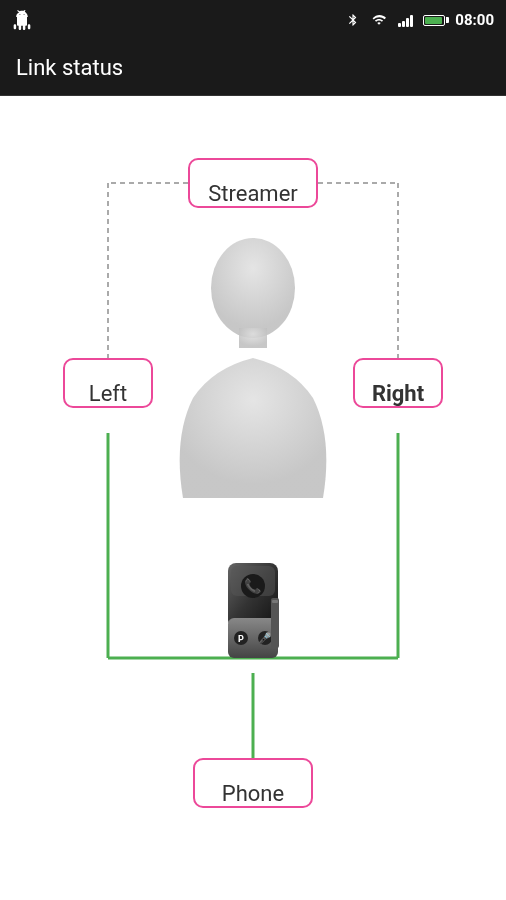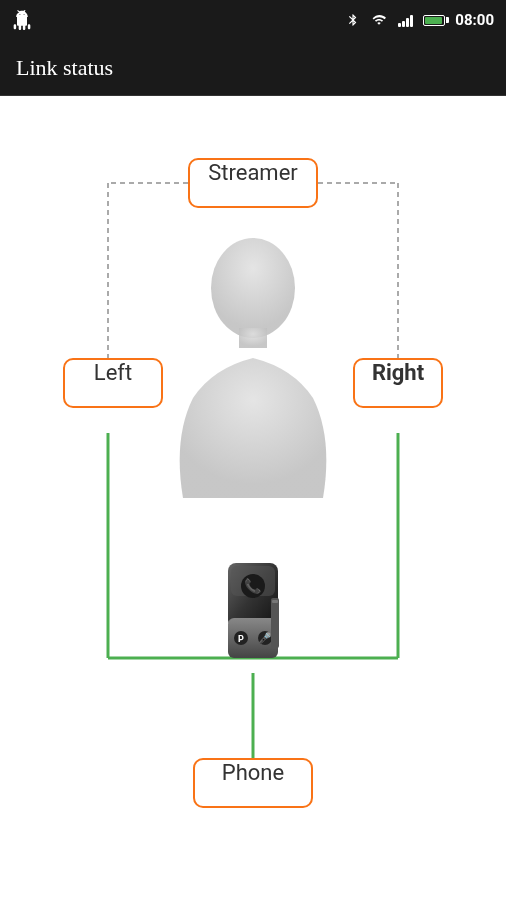--- a/index.html
+++ b/index.html
@@ -45,21 +45,20 @@
 
     
     .title-bar {
       width: 506px;
       height: 56px;
       background: #1a1a1a;
       display: flex;
       align-items: center;
       padding: 0 16px;
       border-bottom: 1px solid #333;
-      font-family: Liberation Serif, serif;
     }
 
     .title-text {
       color: #fff;
       font-size: 22px;
       font-weight: normal;
     }
 
     
     .main-content {
@@ -76,42 +75,42 @@
     .diagram {
       position: relative;
       width: 420px;
       height: 720px;
       margin-top: -20px;
     }
 
     
     .device-box {
       position: absolute;
-      border: 2px solid #f97316;
+      border: 2px solid #ec4899;
       border-radius: 10px;
       background: #fff;
       display: flex;
-      align-items: flex-start;
+      align-items: flex-end;
       justify-content: center;
       font-size: 22px;
       color: #333;
       font-weight: normal;
       z-index: 10;
     }
 
     .streamer-box {
       width: 130px;
       height: 50px;
       left: 50%;
       transform: translateX(-50%);
       top: 30px;
     }
 
     .left-box {
-      width: 100px;
+      width: 90px;
       height: 50px;
       left: 20px;
       top: 230px;
     }
 
     .right-box {
       width: 90px;
       height: 50px;
       right: 20px;
       top: 230px;

